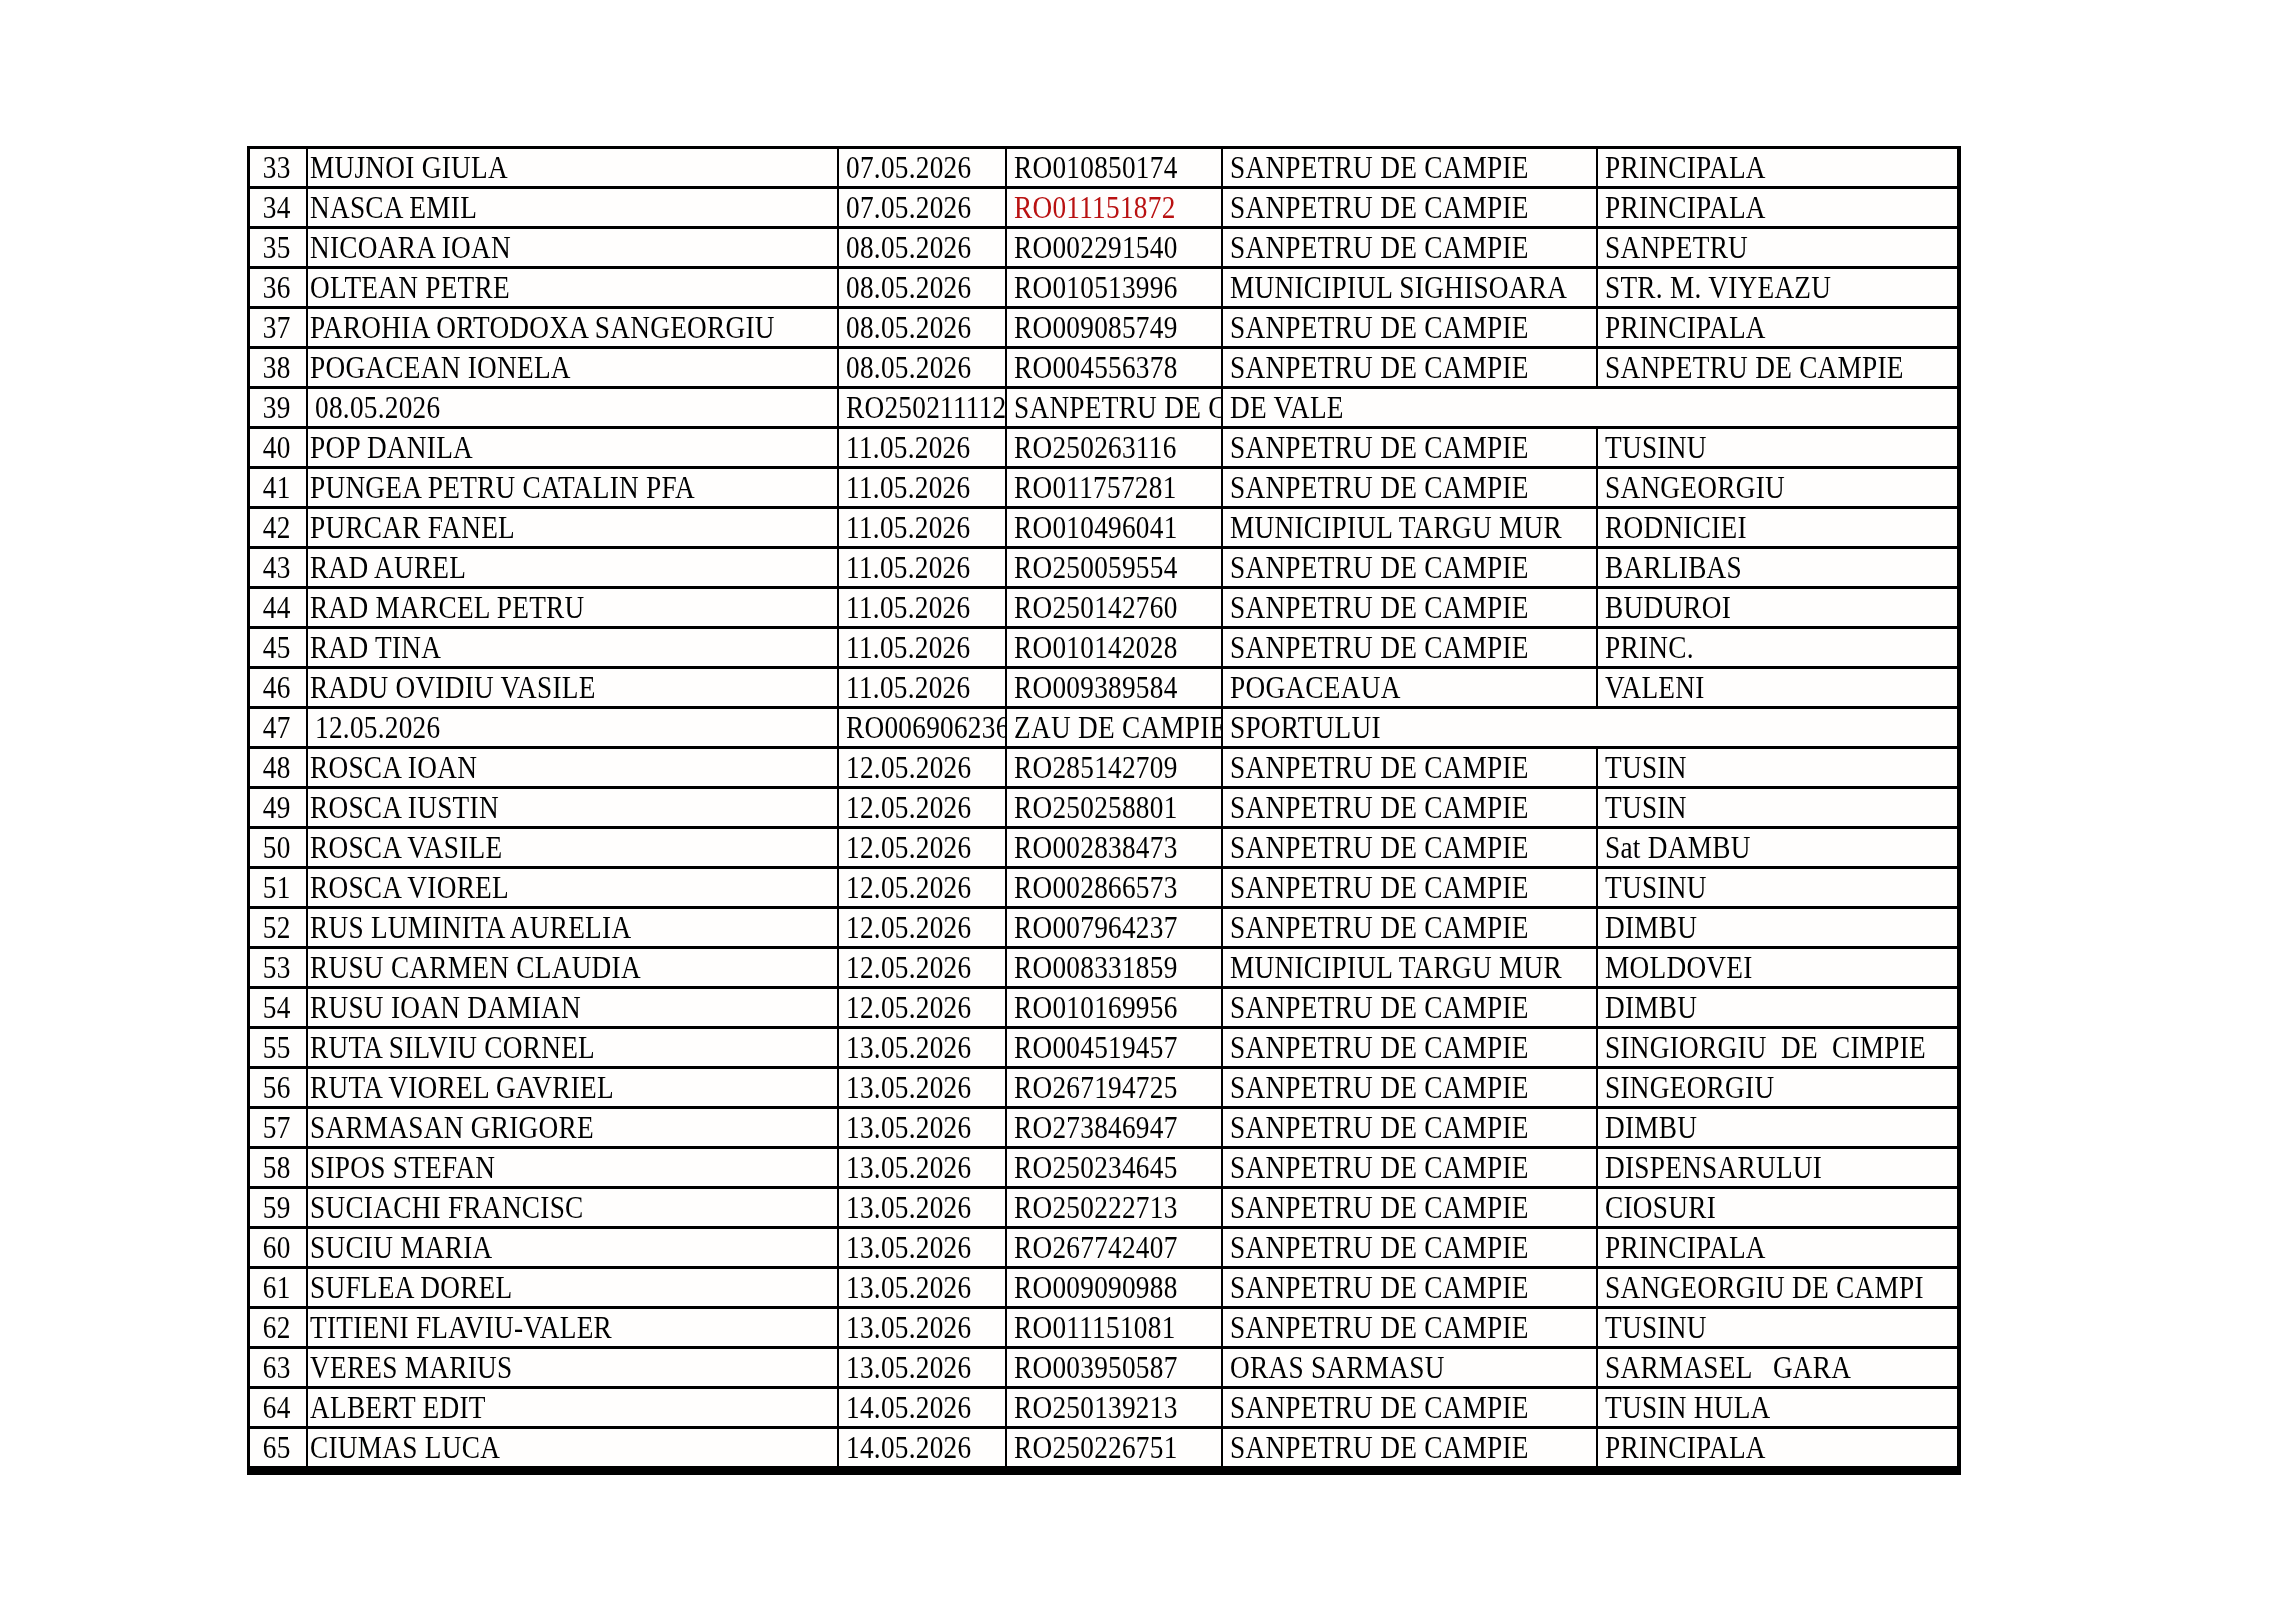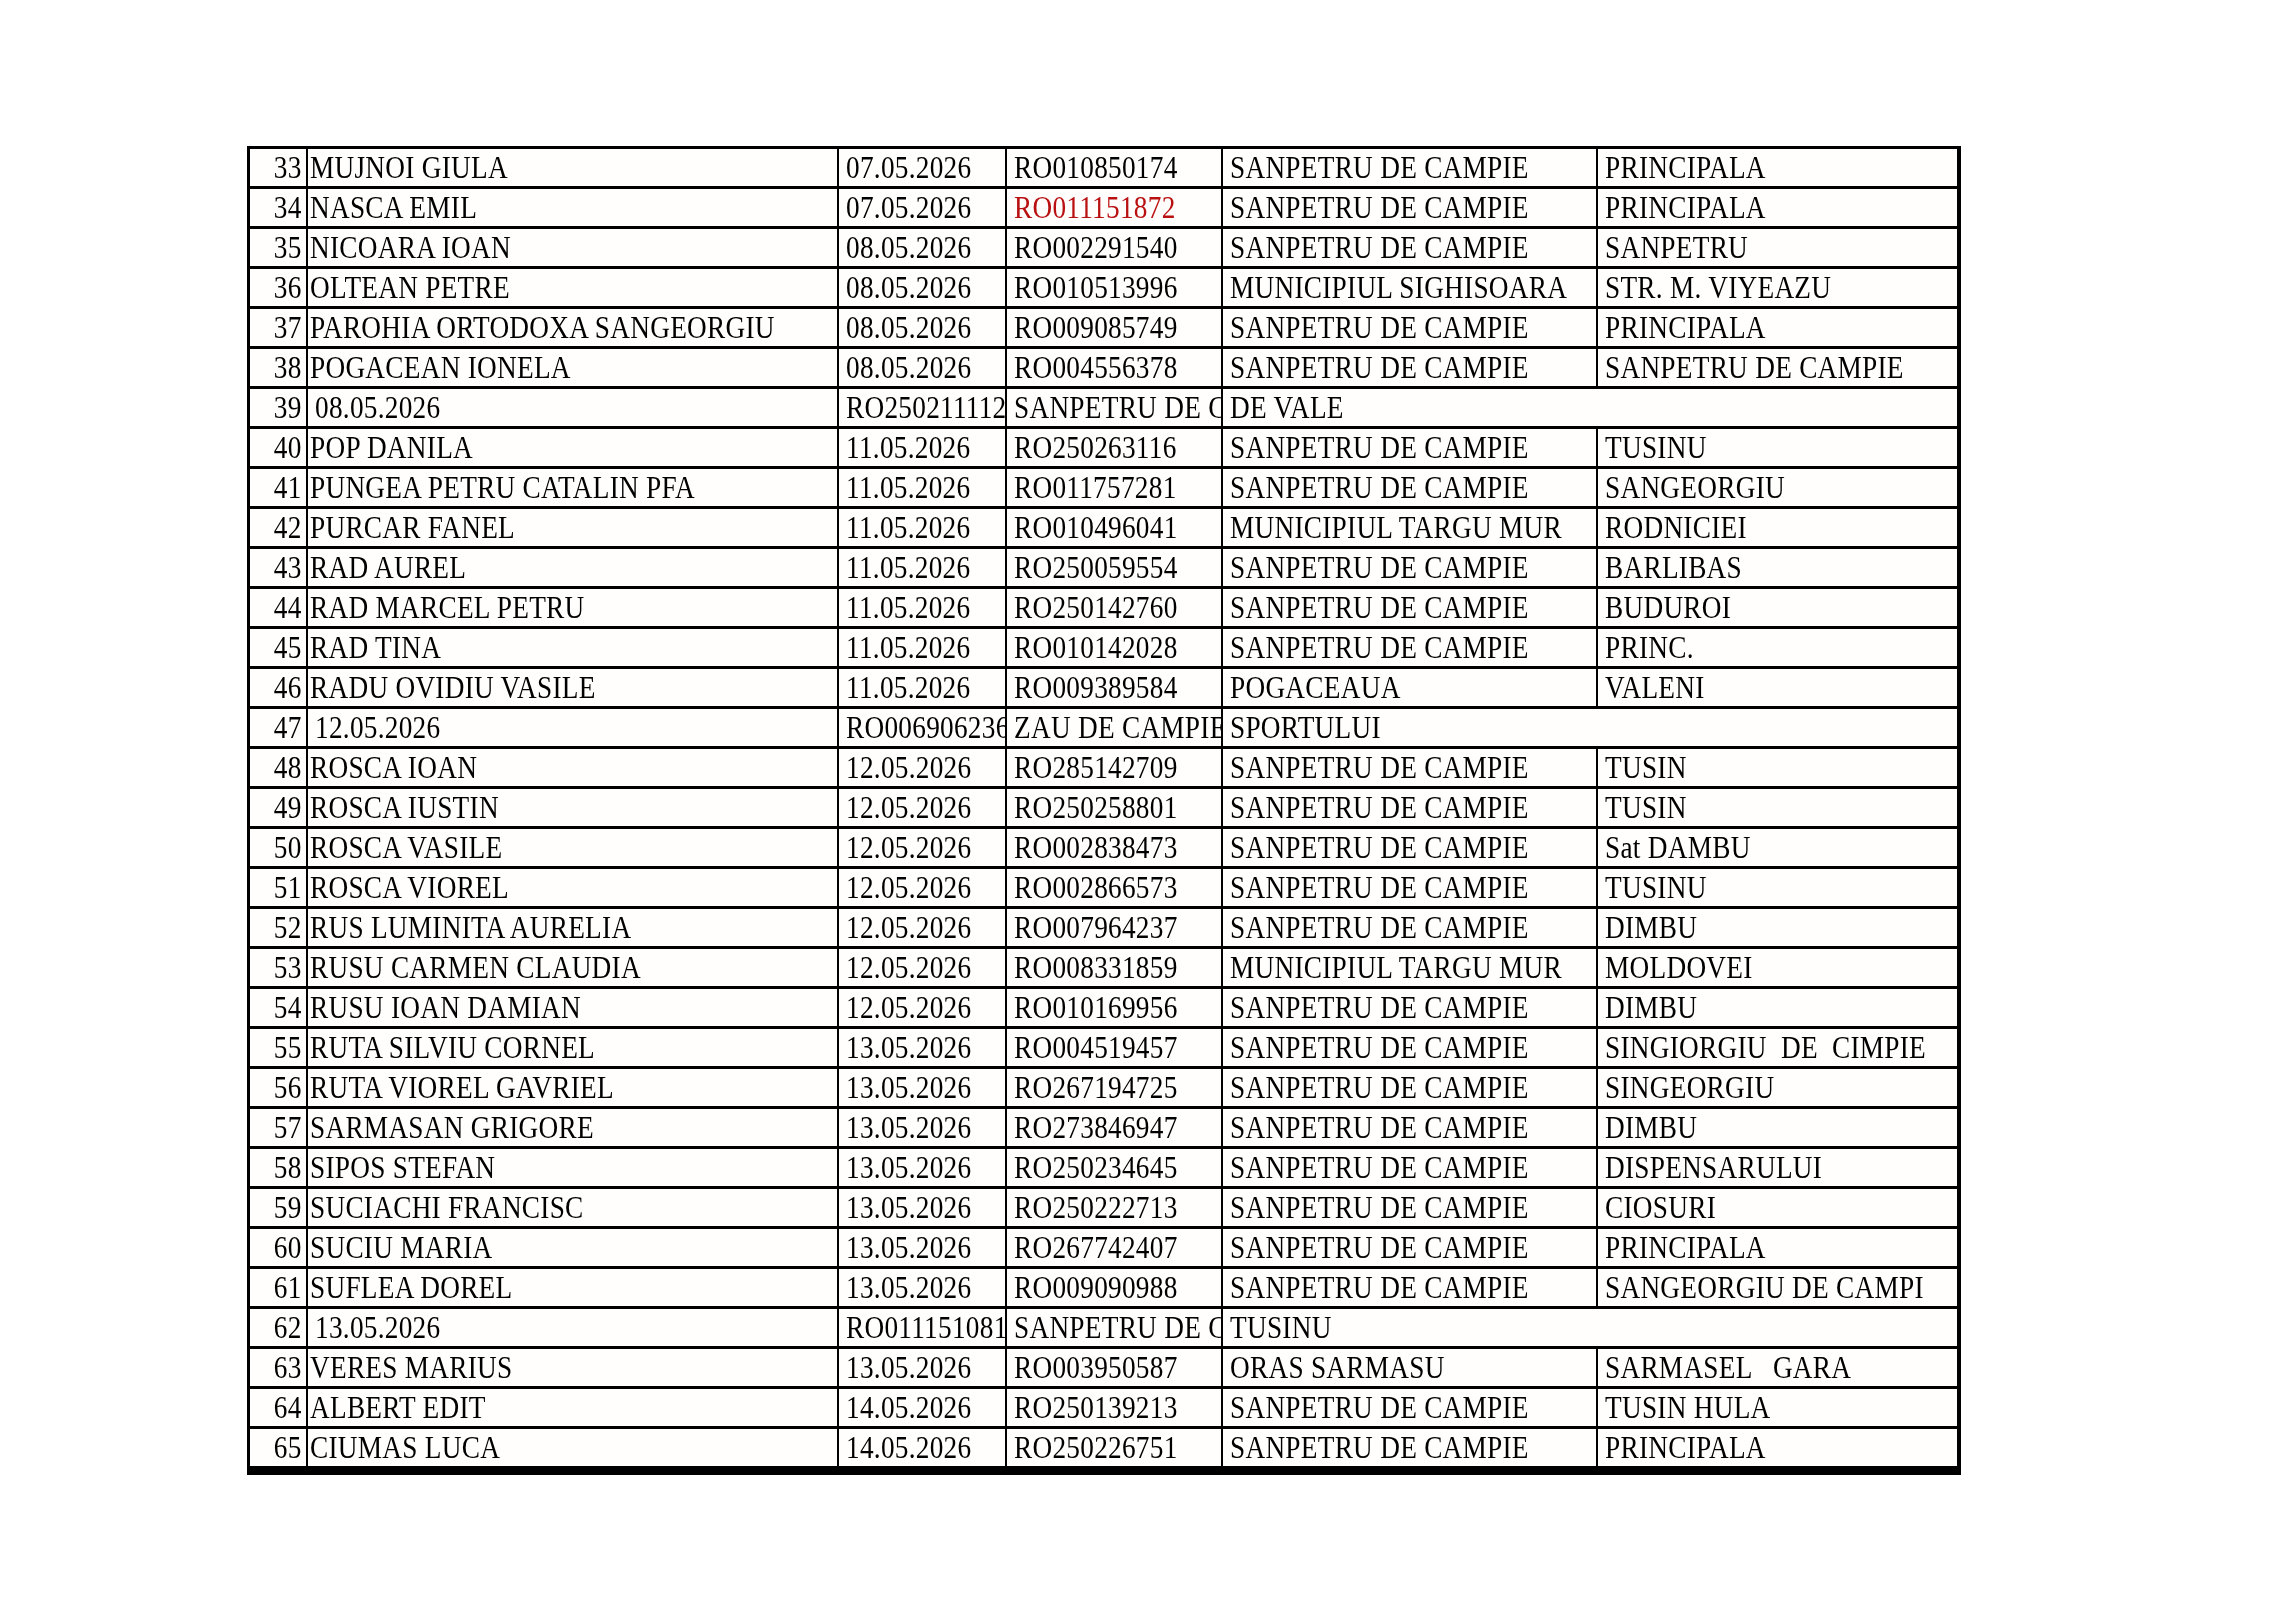--- a/index.html
+++ b/index.html
@@ -37,21 +37,21 @@
     display: flex;
     align-items: center;
     padding-left: 6.5px;
     font-size: 31px;
     color: #000;
   }
   .cell.c-no {
     border-left: none;
     justify-content: flex-end;
     padding-left: 0;
-    padding-right: 4px;
+    padding-right: 15px;
   }
   .cell.c-name { padding-left: 2px; }
   .t {
     display: inline-block;
     white-space: pre;
     transform: scaleX(0.88);
     transform-origin: 0 50%;
     letter-spacing: 0.3px;
   }
   .c-no .t { transform-origin: 100% 50%; }
@@ -633,20 +633,23 @@
           <span class="t">SANPETRU DE CAMPIE</span>
         </div>
         <div class="cell c-street">
           <span class="t">SANGEORGIU DE CAMPI</span>
         </div>
       </div>
       <div class="row">
         <div class="cell c-no">
           <span class="t">62</span>
         </div>
+        <div class="cell c-name">
+          <span class="t">TITIENI FLAVIU-VALER</span>
+        </div>
         <div class="cell c-date">
           <span class="t">13.05.2026</span>
         </div>
         <div class="cell c-code">
           <span class="t">RO011151081</span>
         </div>
         <div class="cell c-locality">
           <span class="t">SANPETRU DE CAMPIE</span>
         </div>
         <div class="cell c-street">

